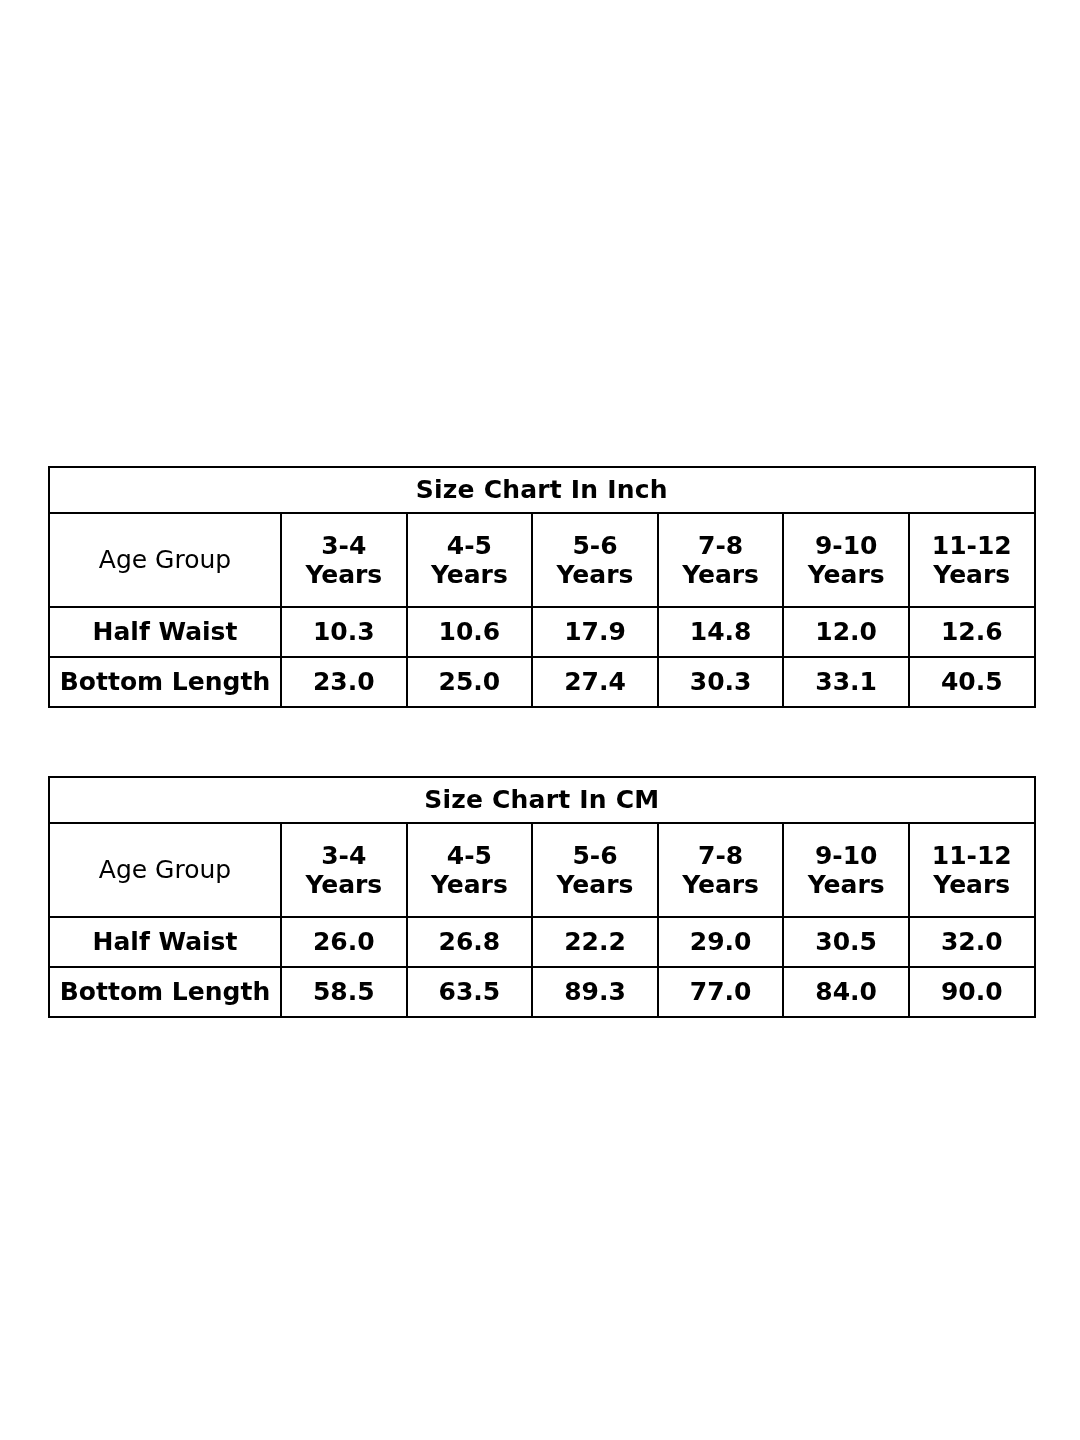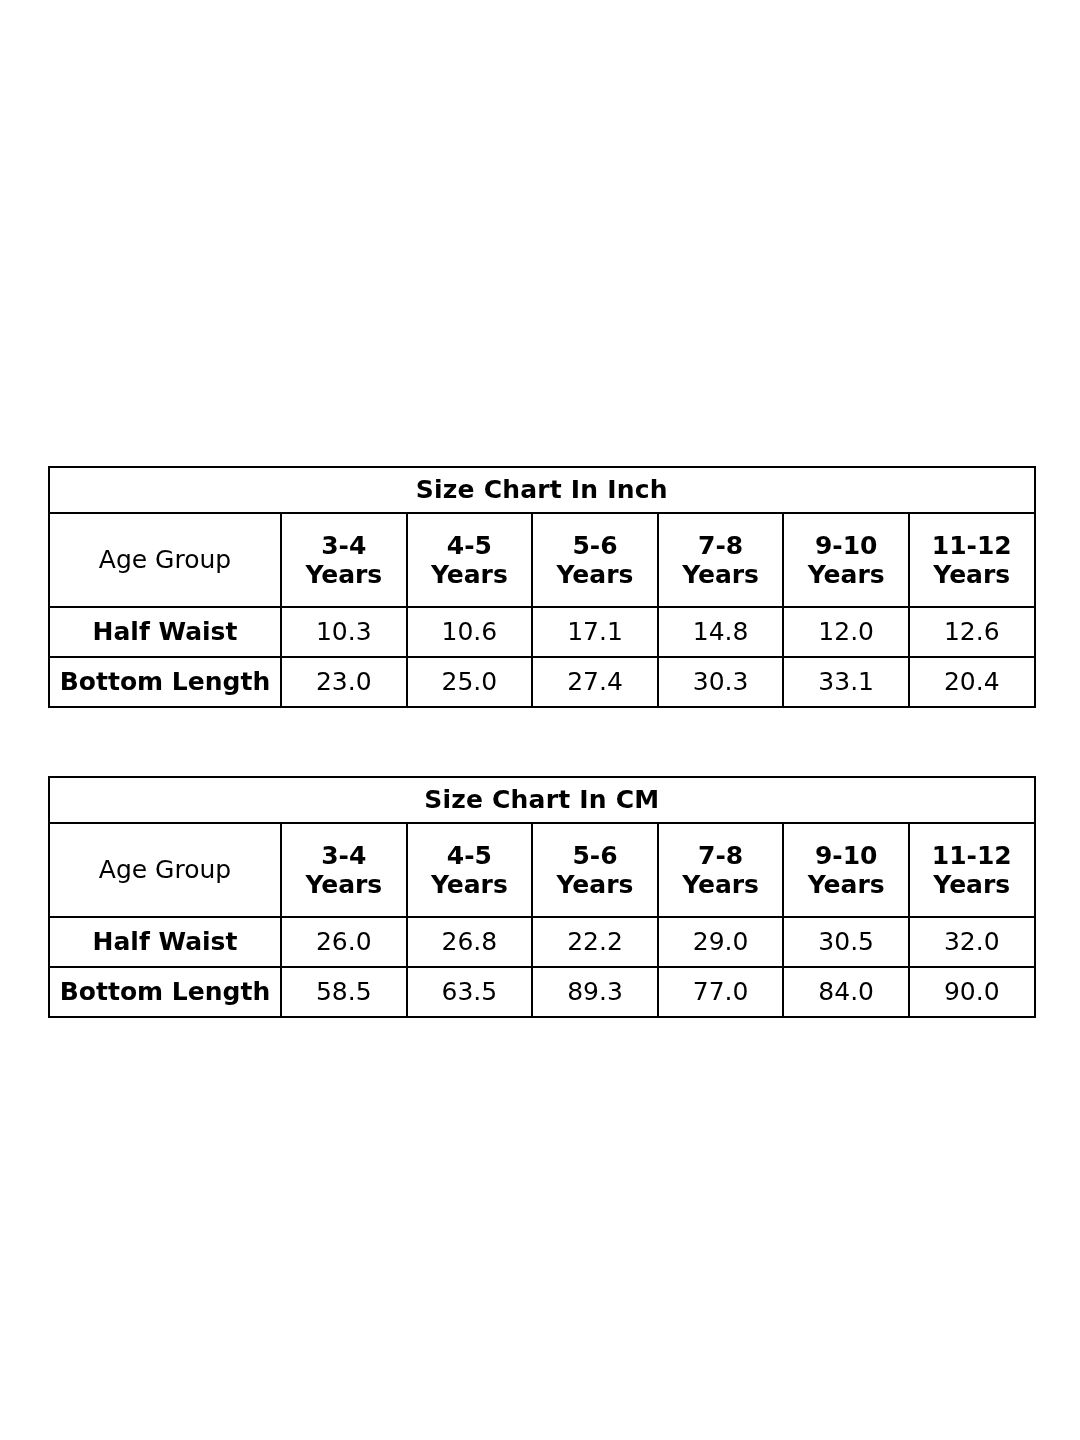--- a/index.html
+++ b/index.html
@@ -69,21 +69,21 @@
     display: block;
   }
   .row-label-cell {
     font-weight: bold;
     font-size: 27px;
     height: 48px;
     padding: 0 6px;
     white-space: nowrap;
   }
   .val-cell {
-    font-weight: normal;
+    font-weight: bold;
     font-size: 26px;
     height: 48px;
   }
   col.c-label { width: 232px; }
   col.c-val   { width: 125.6px; }
 </style>
 </head>
 <body>
 
 <div class="sheet">
@@ -127,33 +127,33 @@
           </td>
           <td class="agehdr-cell">
             <span class="line1">11-12</span>
             <span class="line2">Years</span>
           </td>
         </tr>
         <tr>
           <td class="row-label-cell">Half Waist</td>
           <td class="val-cell">10.3</td>
           <td class="val-cell">10.6</td>
-          <td class="val-cell">17.1</td>
+          <td class="val-cell">17.9</td>
           <td class="val-cell">14.8</td>
           <td class="val-cell">12.0</td>
           <td class="val-cell">12.6</td>
         </tr>
         <tr>
           <td class="row-label-cell">Bottom Length</td>
           <td class="val-cell">23.0</td>
           <td class="val-cell">25.0</td>
           <td class="val-cell">27.4</td>
           <td class="val-cell">30.3</td>
           <td class="val-cell">33.1</td>
-          <td class="val-cell">20.4</td>
+          <td class="val-cell">40.5</td>
         </tr>
       </tbody>
     </table>
   </div>
 
   <div class="chart-block" id="block-cm">
     <table class="size-table">
       <colgroup>
         <col class="c-label">
           <col class="c-val">

